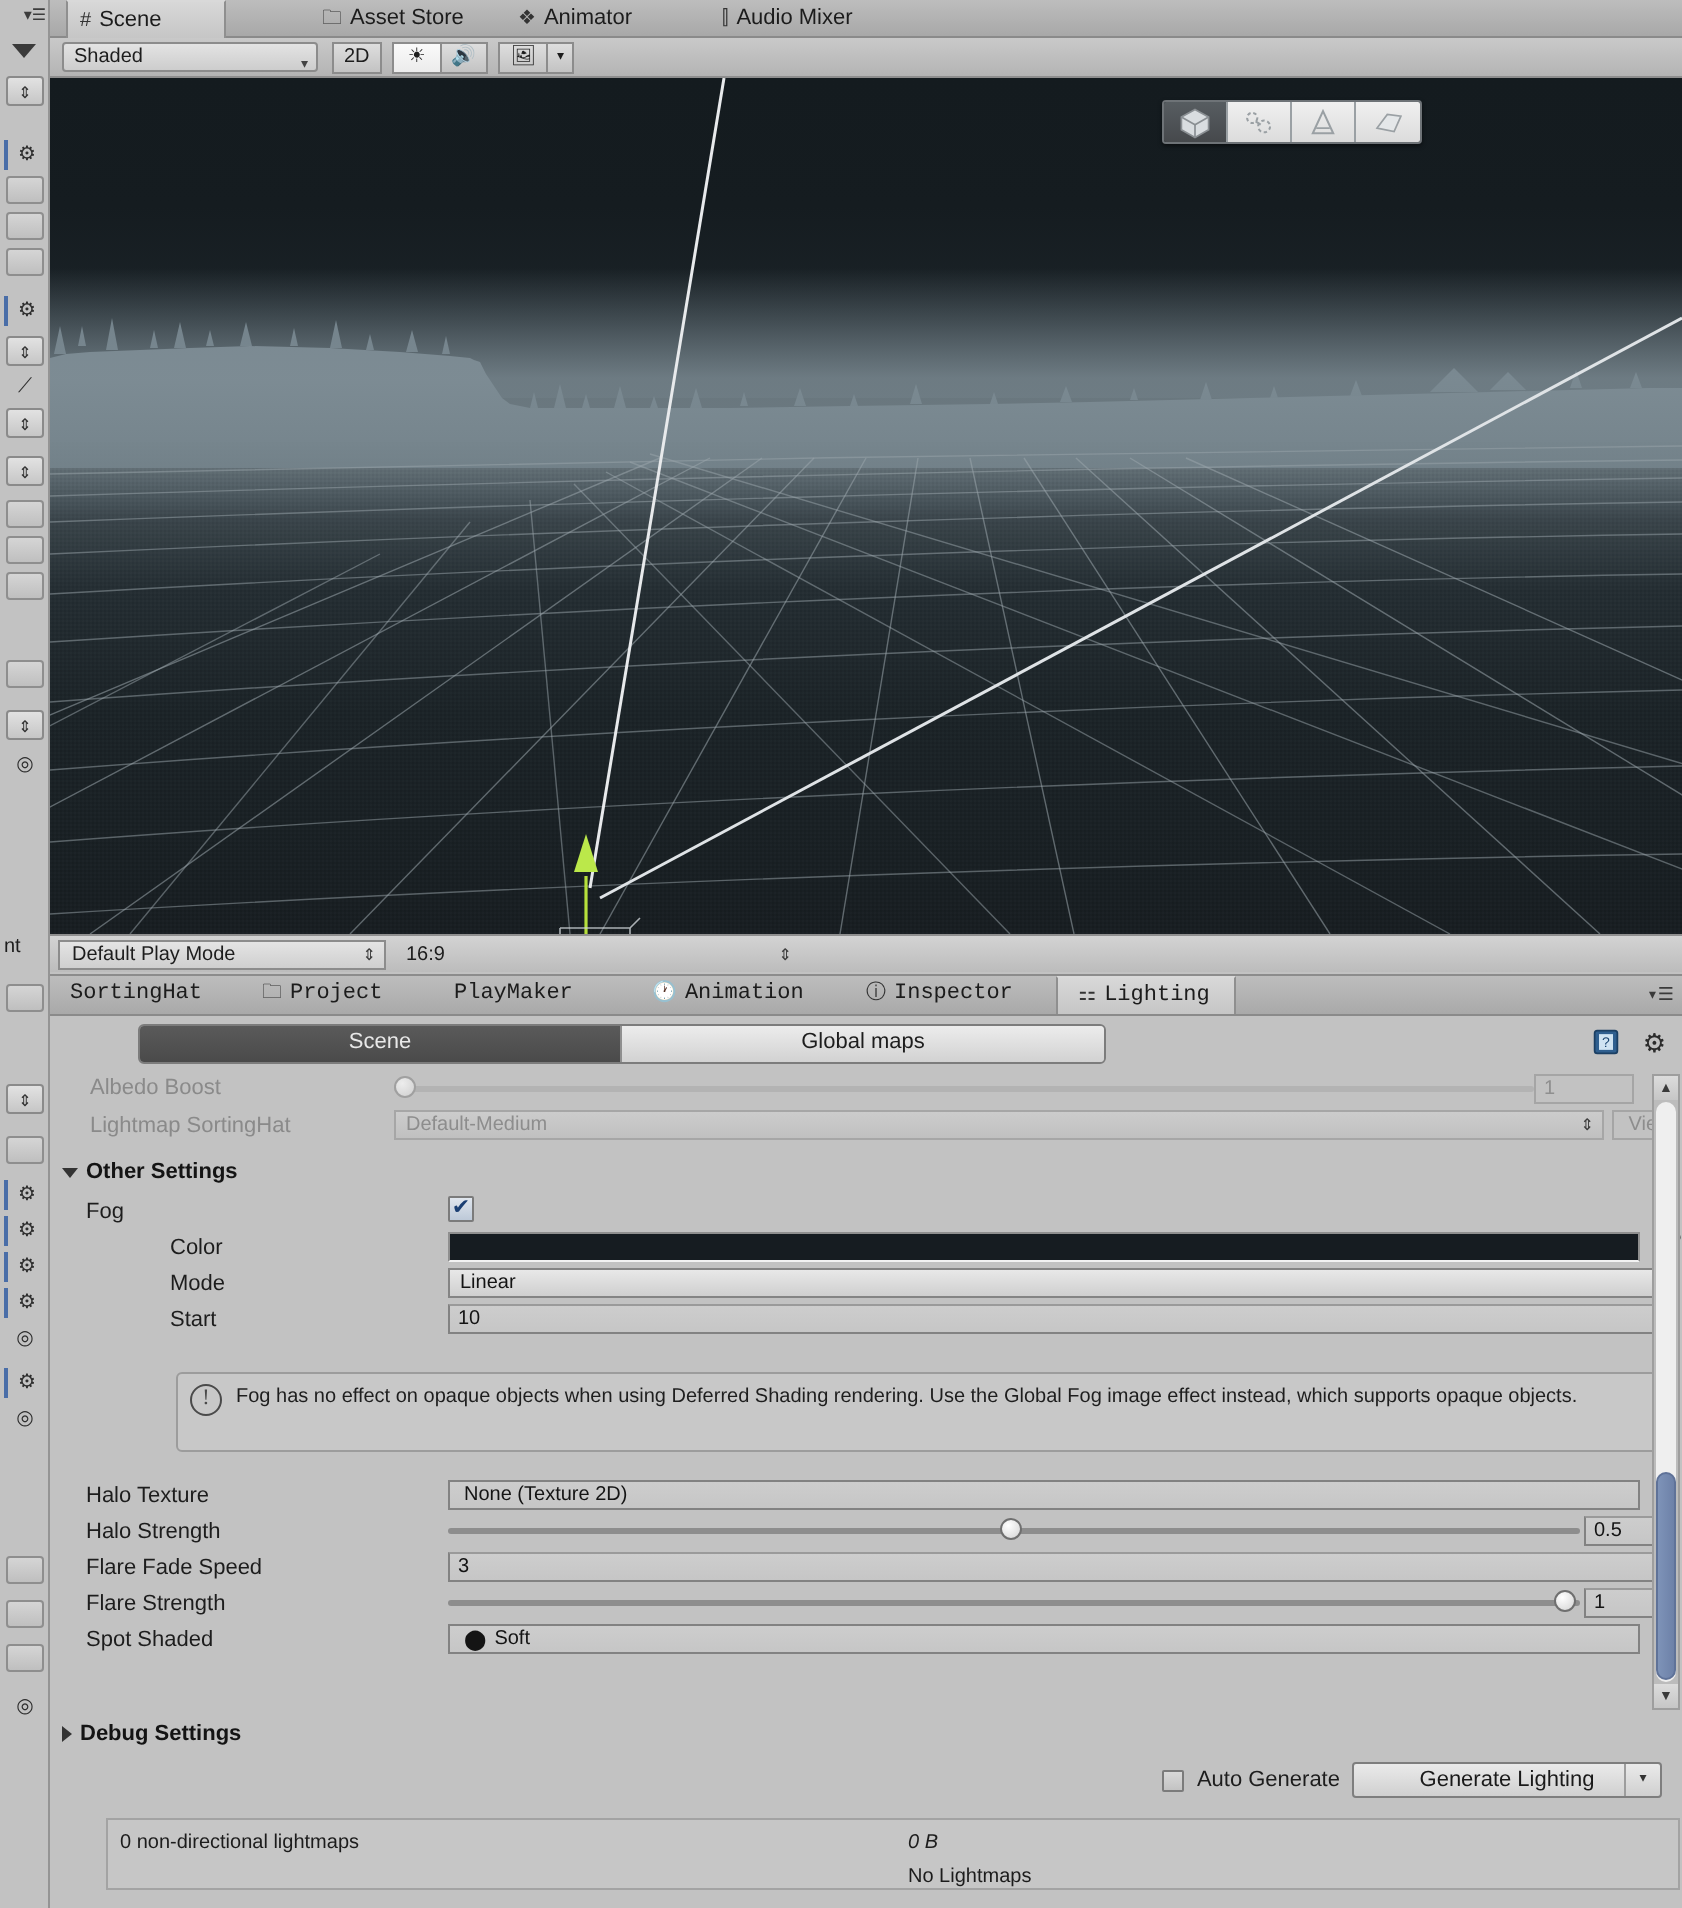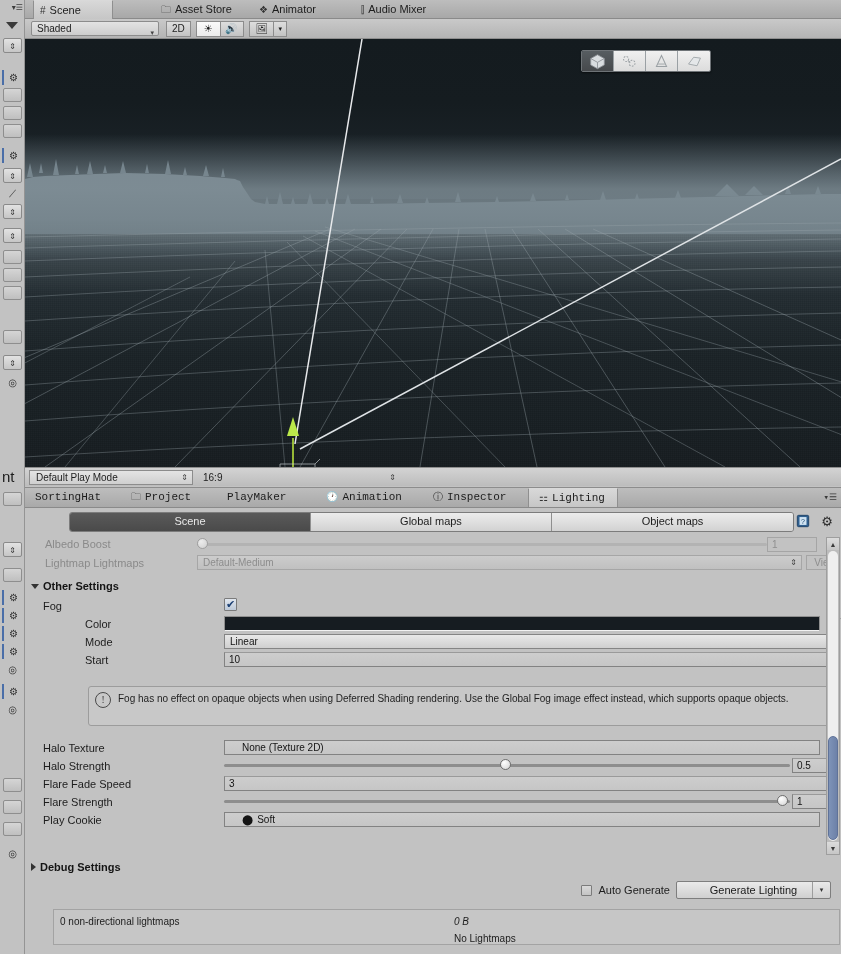--- a/index.html
+++ b/index.html
@@ -37,21 +37,21 @@
     position: absolute; left: 2px; width: 21px; height: 15px;
     font-size: 10px; line-height: 15px; text-align: center; color:#2e2e2e;
   }
   .rail-ico.accent { border-left: 2px solid #4a6ea8; }
   .rail-tri {
     position:absolute; left:6px; width:0;height:0;
     border-left:6px solid transparent;border-right:6px solid transparent;
     border-top:7px solid #3a3a3a;
   }
   .rail-label{
-    position:absolute;left:2px;font-size:15px;color:#1d1d1d;
+    position:absolute;left:2px;font-size:10px;color:#1d1d1d;
   }
 
   
   #scene-panel {
     position: absolute; left: 25px; top: 0; width: 816px; height: 487px;
     background: #c2c2c2;
   }
   
   #scene-tabs {
     position: absolute; left: 0; top: 0; width: 816px; height: 19px;
@@ -234,21 +234,21 @@
   .warn-ico {
     width: 16px;height:16px;border-radius:50%;border:1.4px solid #4a4a4a;
     color:#4a4a4a;font-size:11px;line-height:13px;text-align:center;flex:none;
     font-family:"Liberation Serif",serif;
   }
   #helpbox .txt { font-size: 10px; line-height: 13px; color:#1e1e1e; }
 
   .objfield {
     background: linear-gradient(#cdcdcd,#c6c6c6);
     border:1px solid #828282; height:15px; font-size:10px;
-    padding-left:17px; color:#141414; display:flex;align-items:center;gap:4px;
+    padding-left:7px; color:#141414; display:flex;align-items:center;gap:4px;
   }
   .dot-sel { font-size:10px; color:#3a3a3a; }
 
   
   #vsb {
     position:absolute; right: 1px; top: 49px; width: 14px; height: 318px;
     background: #bcbcbc; border:1px solid #9e9e9e;
   }
   #vsb .arw { position:absolute;left:0;width:12px;height:12px;
     display:flex;align-items:center;justify-content:center;font-size:7px;color:#3a3a3a;
@@ -541,21 +541,20 @@
         <span class="ti">⚏</span>
         <span>Lighting</span>
       </div>
       <div id="lp-menu-icon">▾☰</div>
     </div>
 
     <div id="lp-modebar">
       <div id="seg">
         <div class="seg-btn active" style="width:241px;">Scene</div>
         <div class="seg-btn" style="width:241px;">Global maps</div>
-        <div class="seg-btn" style="width:241px;">Object maps</div>
       </div>
       <div id="lp-help">
         <svg width="14" height="14" viewBox="0 0 16 16">
           <rect x="1.5" y="1.5" width="13" height="13" rx="1.5" fill="#2f5f8f" stroke="#1b3f63"></rect>
           <rect x="4" y="3.5" width="8" height="9" fill="#cfe3f2"></rect>
           <text x="8" y="11" font-size="8" text-anchor="middle" fill="#1b4570" font-family="Liberation Sans">?</text>
         </svg>
       </div>
       <div id="lp-gear">⚙</div>
     </div>
@@ -565,21 +564,21 @@
       <div class="row" style="top:0;position:absolute;left:0;width:800px;height:18px;">
         <span class="lbl dim" style="position:absolute;left:20px;">Albedo Boost</span>
         <div class="slider" style="position:absolute;left:172px;width:570px;">
           <div class="strack" style="background:#b3b3b3;"></div>
           <div class="sknob" style="left:0px;background:radial-gradient(circle at 35% 30%,#ededed,#cfcfcf);border-color:#a0a0a0;"></div>
         </div>
         <div class="field dim" style="position:absolute;left:742px;width:50px;">1</div>
       </div>
 
       <div style="position:absolute;left:0;top:19px;width:800px;height:18px;">
-        <span class="lbl dim" style="position:absolute;left:20px;top:3px;">Lightmap Lightmaps</span>
+        <span class="lbl dim" style="position:absolute;left:20px;top:3px;">Lightmap SortingHat</span>
         <div class="dd" style="position:absolute;left:172px;top:1px;width:605px;color:#8d8d8d;background:linear-gradient(#cccccc,#c0c0c0);border-color:#a6a6a6;">
           <span>Default-Medium</span>
           <span class="ud">⇕</span>
         </div>
         <div class="field dim" style="position:absolute;left:781px;top:1px;width:34px;justify-content:center;color:#8d8d8d;">View</div>
       </div>
 
       <div class="sect-hdr" style="position:absolute;left:6px;top:45px;">
         <span class="tri-d"></span>
         <span>Other Settings</span>
@@ -645,21 +644,21 @@
       <div style="position:absolute;left:0;top:258px;width:816px;height:18px;">
         <span class="lbl" style="position:absolute;left:18px;top:3px;">Flare Strength</span>
         <div class="slider" style="position:absolute;left:199px;top:1px;width:566px;">
           <div class="strack"></div>
           <div class="sknob" style="left:553px;"></div>
         </div>
         <div class="field" style="position:absolute;left:767px;top:1px;width:48px;">1</div>
       </div>
 
       <div style="position:absolute;left:0;top:276px;width:816px;height:18px;">
-        <span class="lbl" style="position:absolute;left:18px;top:3px;">Play Cookie</span>
+        <span class="lbl" style="position:absolute;left:18px;top:3px;">Spot Shaded</span>
         <div class="objfield" style="position:absolute;left:199px;top:1px;width:596px;">
           <span style="font-size:10px;">⬤</span>
           <span>Soft</span>
         </div>
         <span class="dot-sel" style="position:absolute;left:805px;top:2px;">◎</span>
       </div>
     </div>
 
     <div id="vsb">
       <div class="arw up">▲</div>

